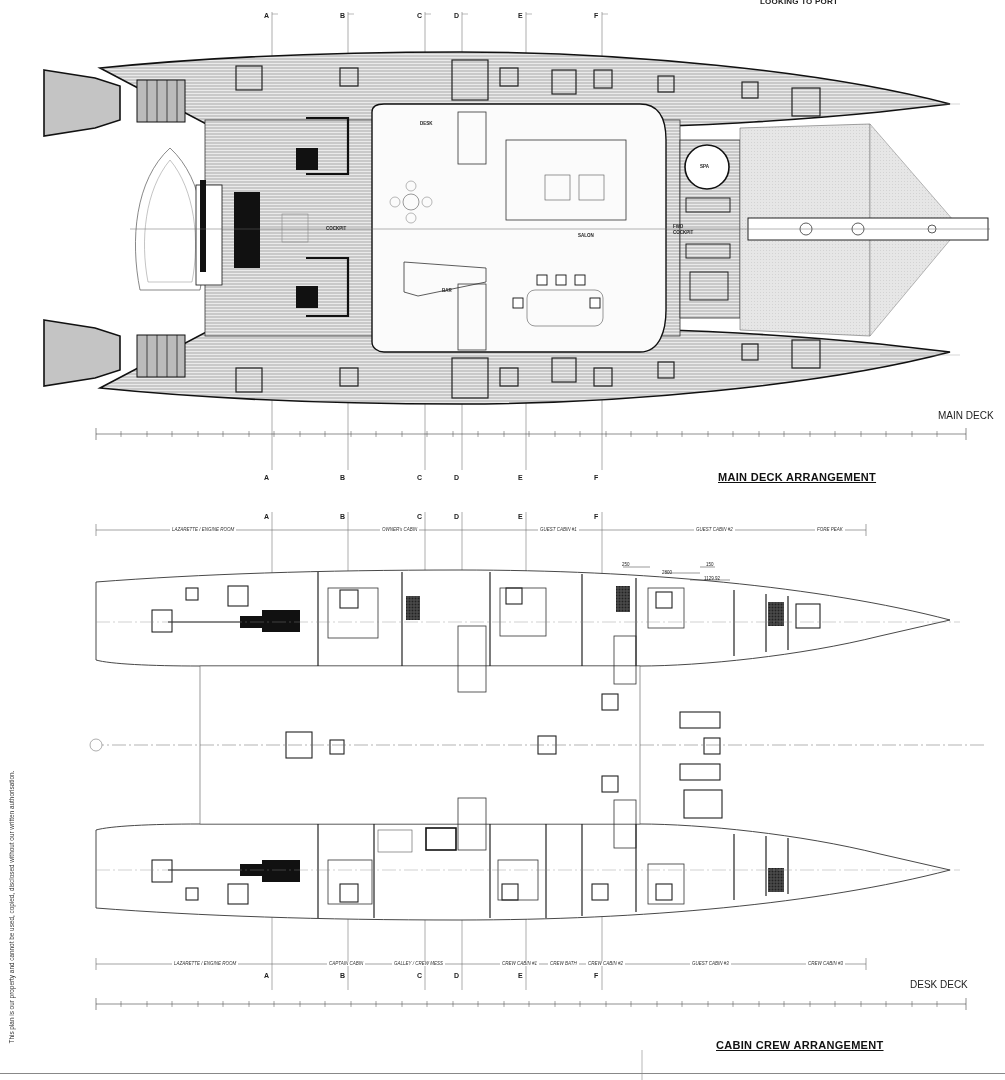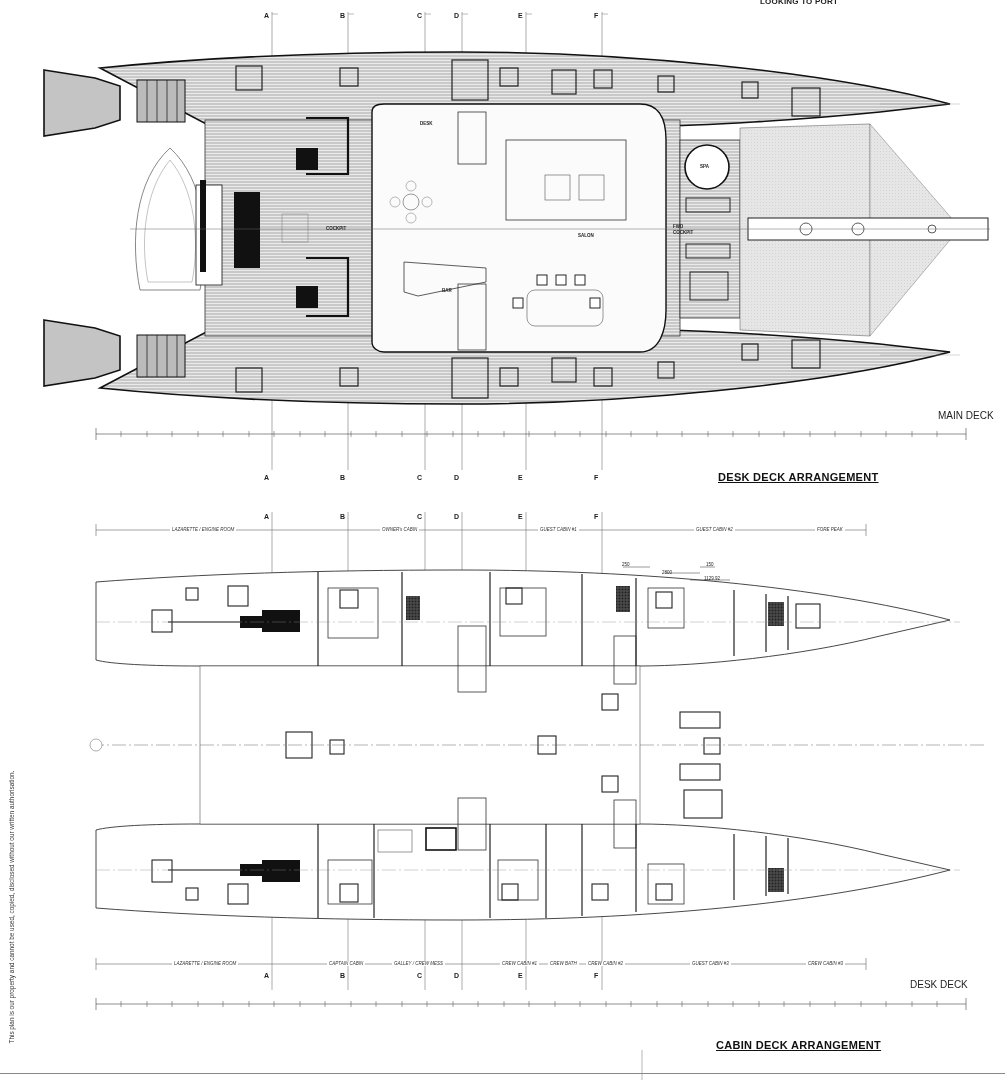--- a/index.html
+++ b/index.html
@@ -374,21 +374,21 @@
 <div class="abs room" style="left:673px;top:224px;width:22px;white-space:normal;line-height:6px;">FWD COCKPIT</div>
 
 <div class="abs sec" style="left:264px;top:474px;">A</div>
 <div class="abs sec" style="left:340px;top:474px;">B</div>
 <div class="abs sec" style="left:417px;top:474px;">C</div>
 <div class="abs sec" style="left:454px;top:474px;">D</div>
 <div class="abs sec" style="left:518px;top:474px;">E</div>
 <div class="abs sec" style="left:594px;top:474px;">F</div>
 
 <div class="abs deck-label" style="left:912px;top:410px;padding-left:26px;">MAIN DECK</div>
-<div class="abs arr-title" style="left:718px;top:471px;">DESK DECK ARRANGEMENT</div>
+<div class="abs arr-title" style="left:718px;top:471px;">MAIN DECK ARRANGEMENT</div>
 
 <div class="abs sec" style="left:264px;top:513px;">A</div>
 <div class="abs sec" style="left:340px;top:513px;">B</div>
 <div class="abs sec" style="left:417px;top:513px;">C</div>
 <div class="abs sec" style="left:454px;top:513px;">D</div>
 <div class="abs sec" style="left:518px;top:513px;">E</div>
 <div class="abs sec" style="left:594px;top:513px;">F</div>
 
 <div class="abs zone" style="left:170px;top:527px;">LAZARETTE / ENGINE ROOM</div>
 <div class="abs zone" style="left:380px;top:527px;">OWNER's CABIN</div>
@@ -411,16 +411,16 @@
 <div class="abs zone" style="left:806px;top:961px;">CREW CABIN #3</div>
 
 <div class="abs sec" style="left:264px;top:972px;">A</div>
 <div class="abs sec" style="left:340px;top:972px;">B</div>
 <div class="abs sec" style="left:417px;top:972px;">C</div>
 <div class="abs sec" style="left:454px;top:972px;">D</div>
 <div class="abs sec" style="left:518px;top:972px;">E</div>
 <div class="abs sec" style="left:594px;top:972px;">F</div>
 
 <div class="abs deck-label" style="left:910px;top:979px;">DESK DECK</div>
-<div class="abs arr-title" style="left:716px;top:1039px;">CABIN DECK ARRANGEMENT</div>
+<div class="abs arr-title" style="left:716px;top:1039px;">CABIN CREW ARRANGEMENT</div>
 
 <div class="abs disclaimer">This plan is our property and cannot be used, copied, disclosed without our written authorisation.</div>
 <div class="abs bottom-rule"></div>
 
 </body></html>

